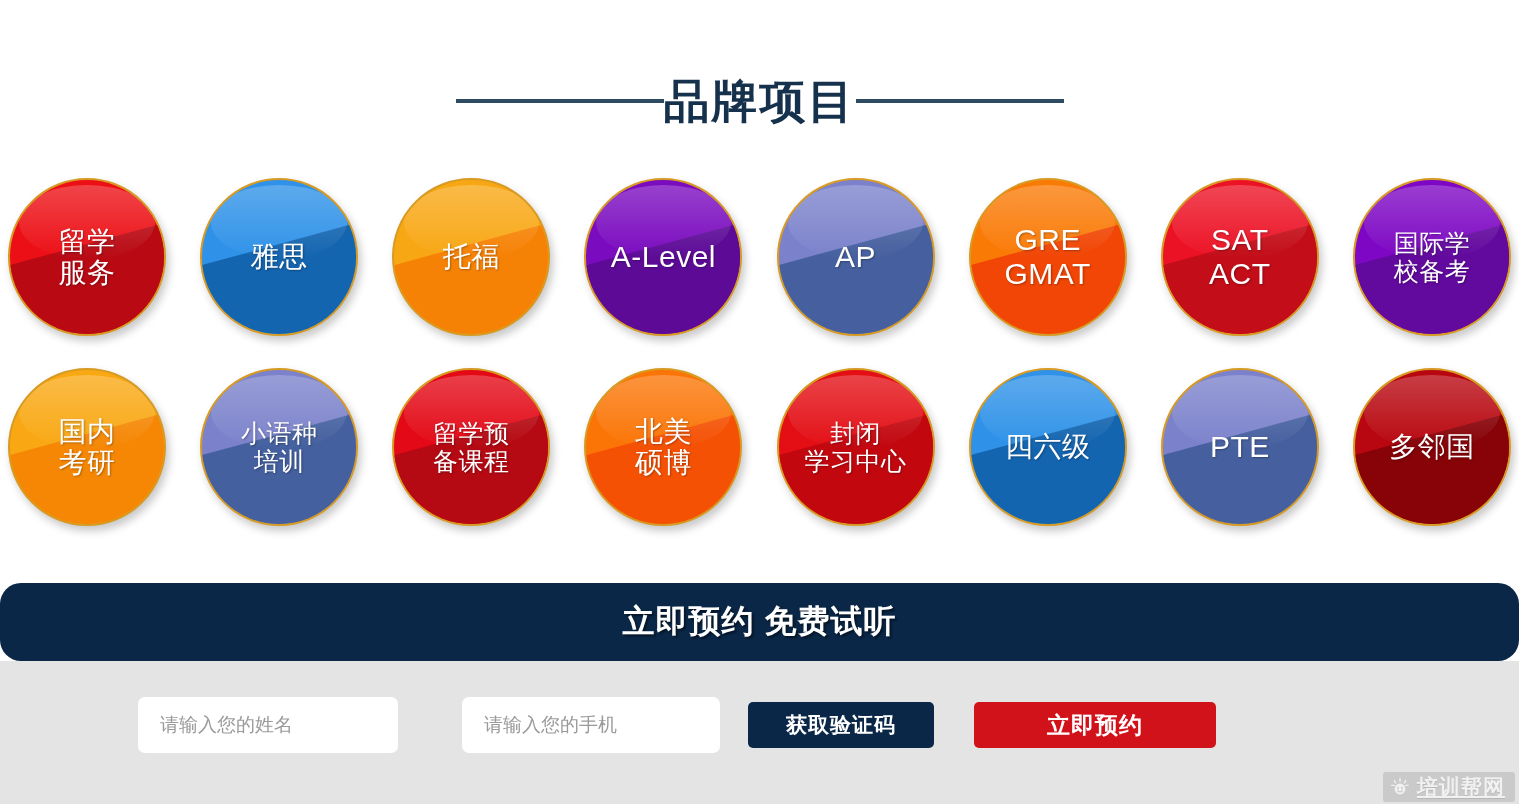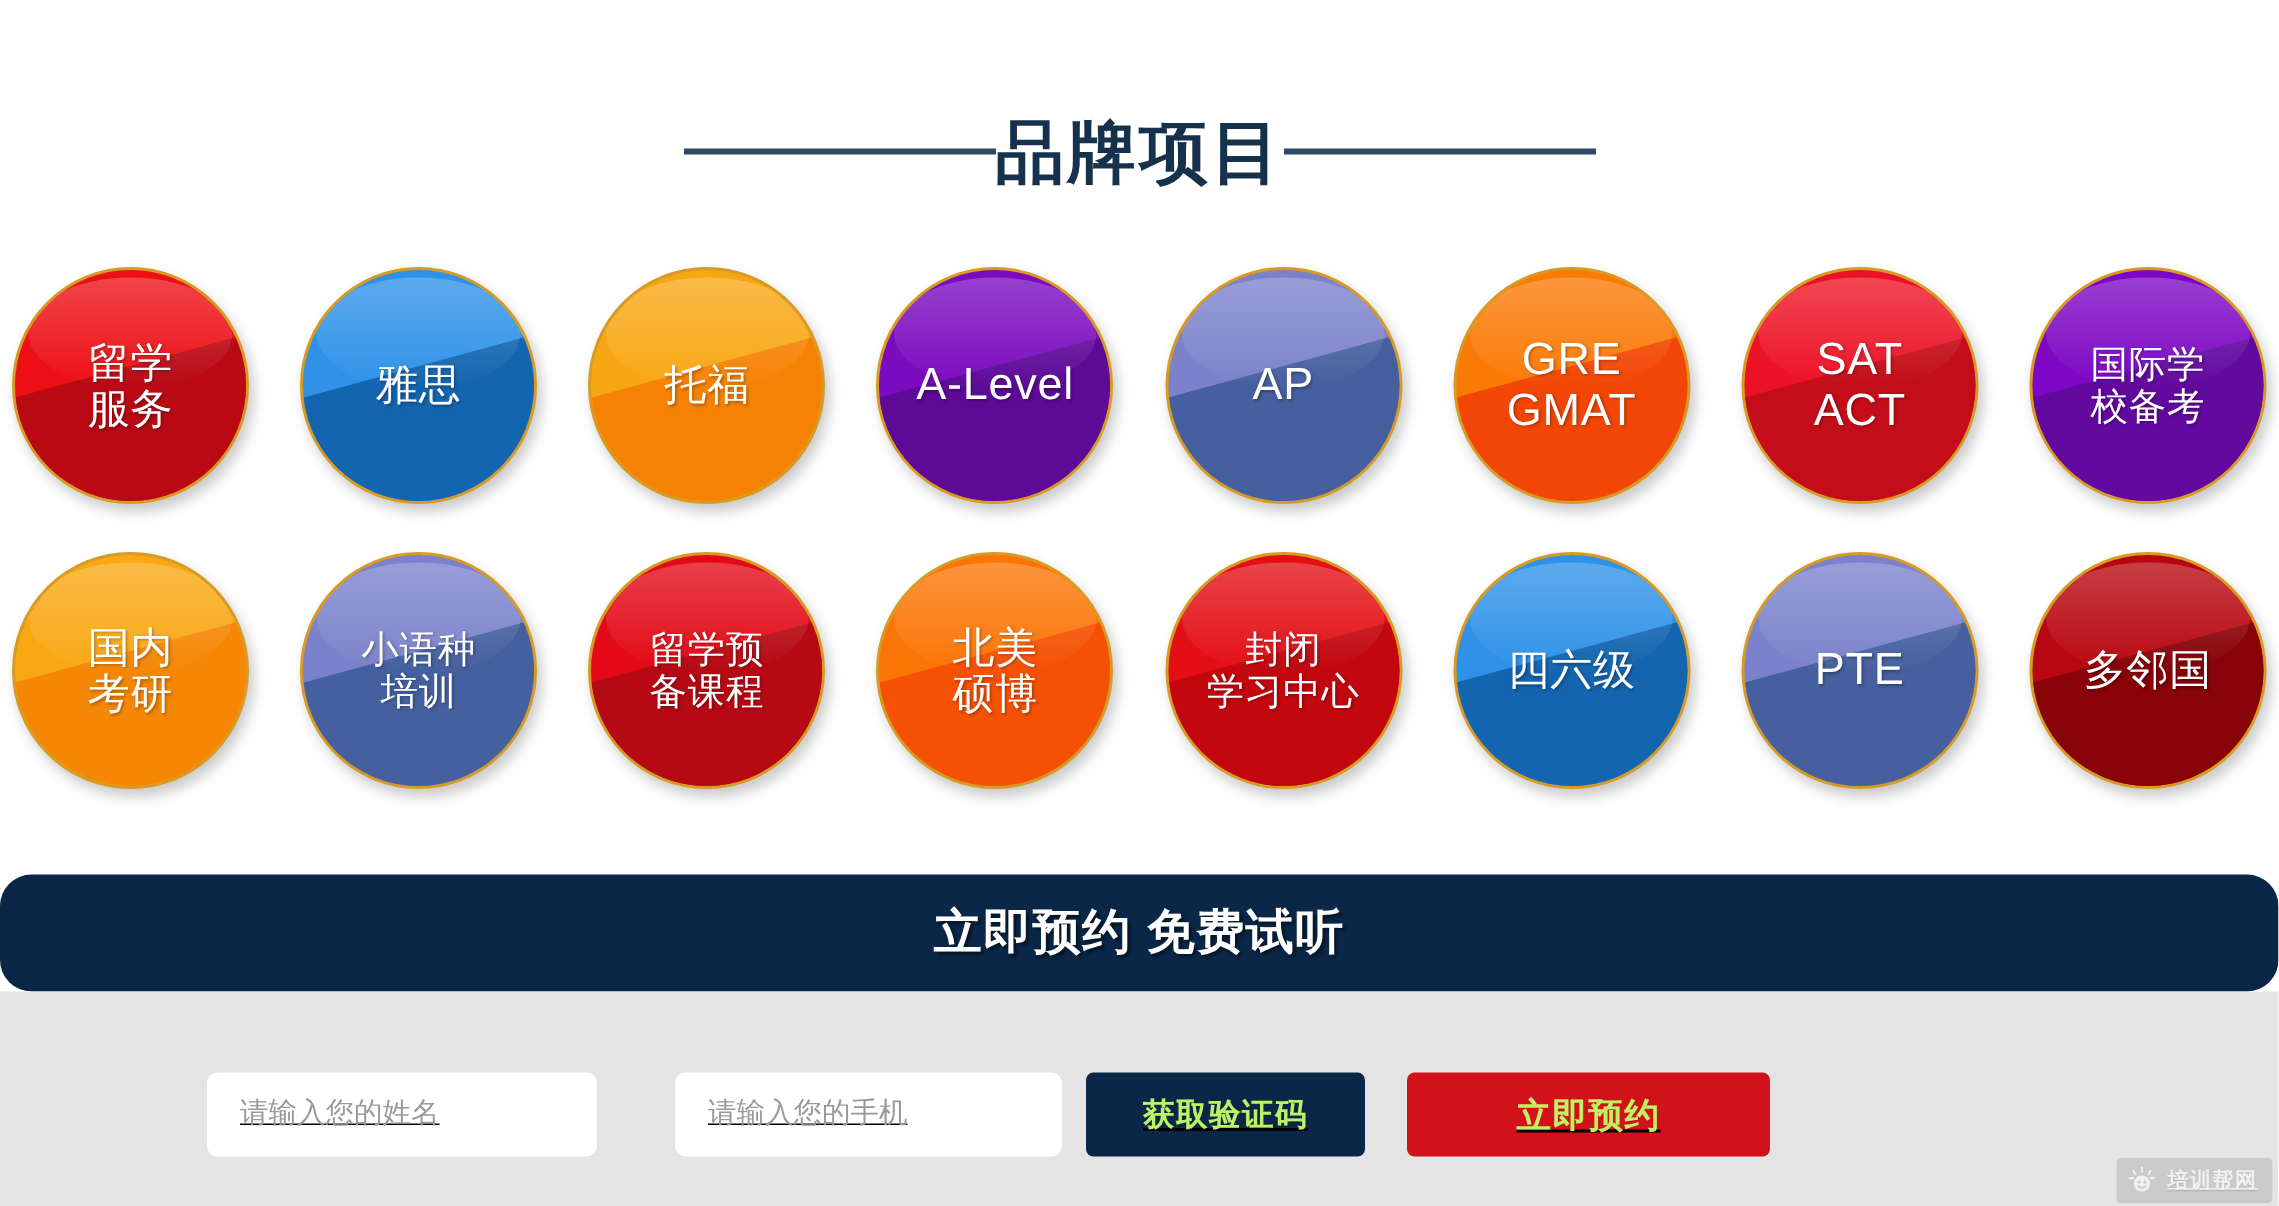--- a/index.html
+++ b/index.html
@@ -140,51 +140,50 @@
     position: absolute;
     left: 0;
     top: 661px;
     width: 1519px;
     height: 143px;
     background: #e4e4e4;
   }
   .form-inner {
     position: absolute;
     left: 138px;
-    top: 54px;
-    display: flex;
-    align-items: center;
-    gap: 4px;
-    text-decoration: underline;
+    top: 36px;
+    display: flex;
+    align-items: center;
+    gap: 16px;
   }
   .field {
     background: #ffffff;
     border: none;
     border-radius: 7px;
     height: 56px;
     box-sizing: border-box;
     font-family: "Liberation Sans", "DejaVu Sans", sans-serif;
     font-size: 19px;
     color: #444;
     padding: 0 22px;
     outline: none;
     margin-right: 12px;
   }
   .field::placeholder { color: #9a9a9a; }
   .field.name  { width: 260px; }
   .field.phone { width: 258px; margin-left: 36px; }
   .field.code  { width: 258px; }
   .btn {
-    height: 56px;
+    height: 46px;
     border: none;
     border-radius: 5px;
     font-family: "Liberation Sans", "DejaVu Sans", sans-serif;
     font-size: 21px;
     font-weight: bold;
-    color: #bef264;
+    color: #ffffff;
     cursor: pointer;
     padding: 0 22px;
     letter-spacing: 1px;
     white-space: nowrap;
   }
   .btn-code {
     background: #0a2747;
     margin-right: 24px;
     width: 186px;
   }
@@ -203,21 +202,21 @@
     background: #c9c9c9;
     border-radius: 3px;
     display: flex;
     align-items: center;
     gap: 7px;
     padding: 0 10px 0 7px;
     opacity: 0.95;
   }
   .watermark-text {
     color: #f2f2f2;
-    font-size: 14px;
+    font-size: 21px;
     font-weight: bold;
     letter-spacing: 1px;
     text-shadow: 0 1px 0 rgba(0,0,0,0.10);
     text-decoration: underline;
   }
   .wm-icon { display:block; }
 </style>
 </head>
 <body>
 

